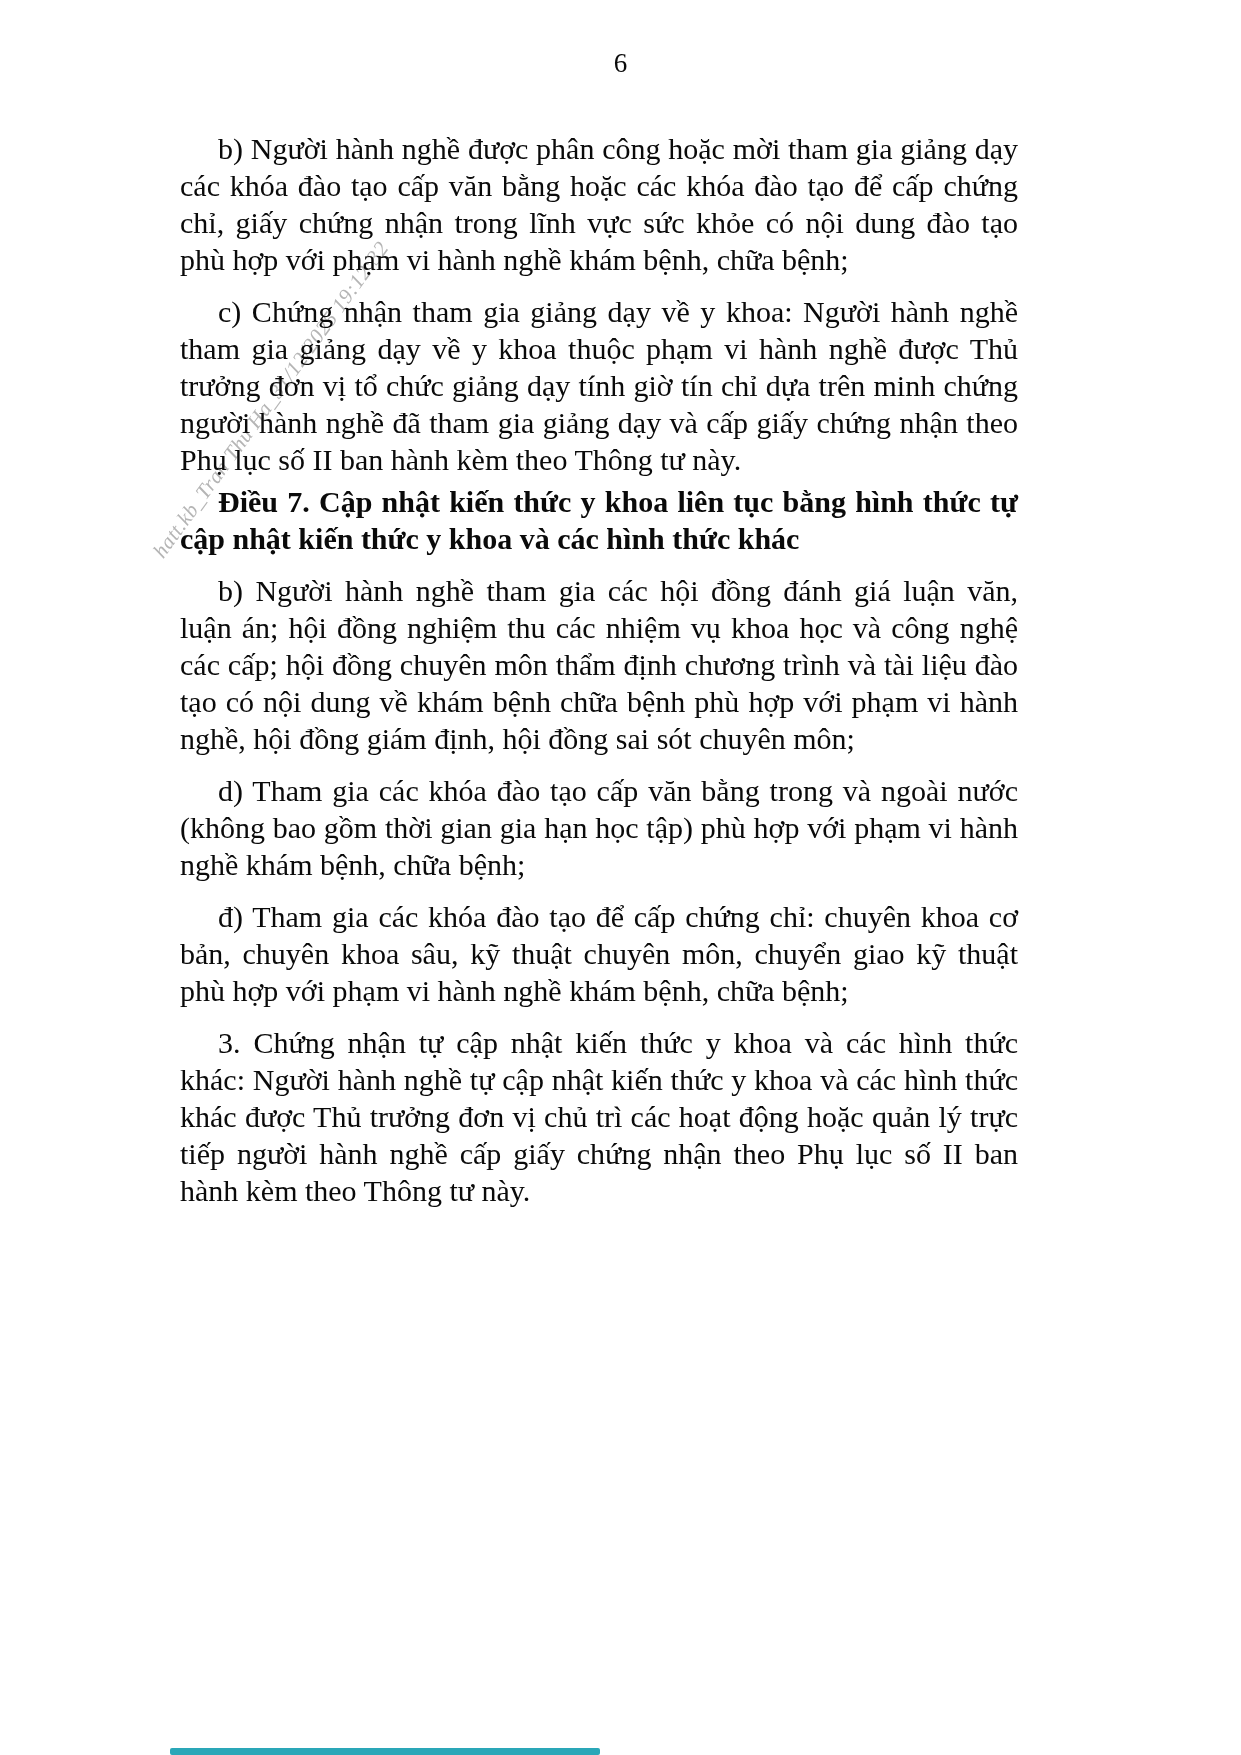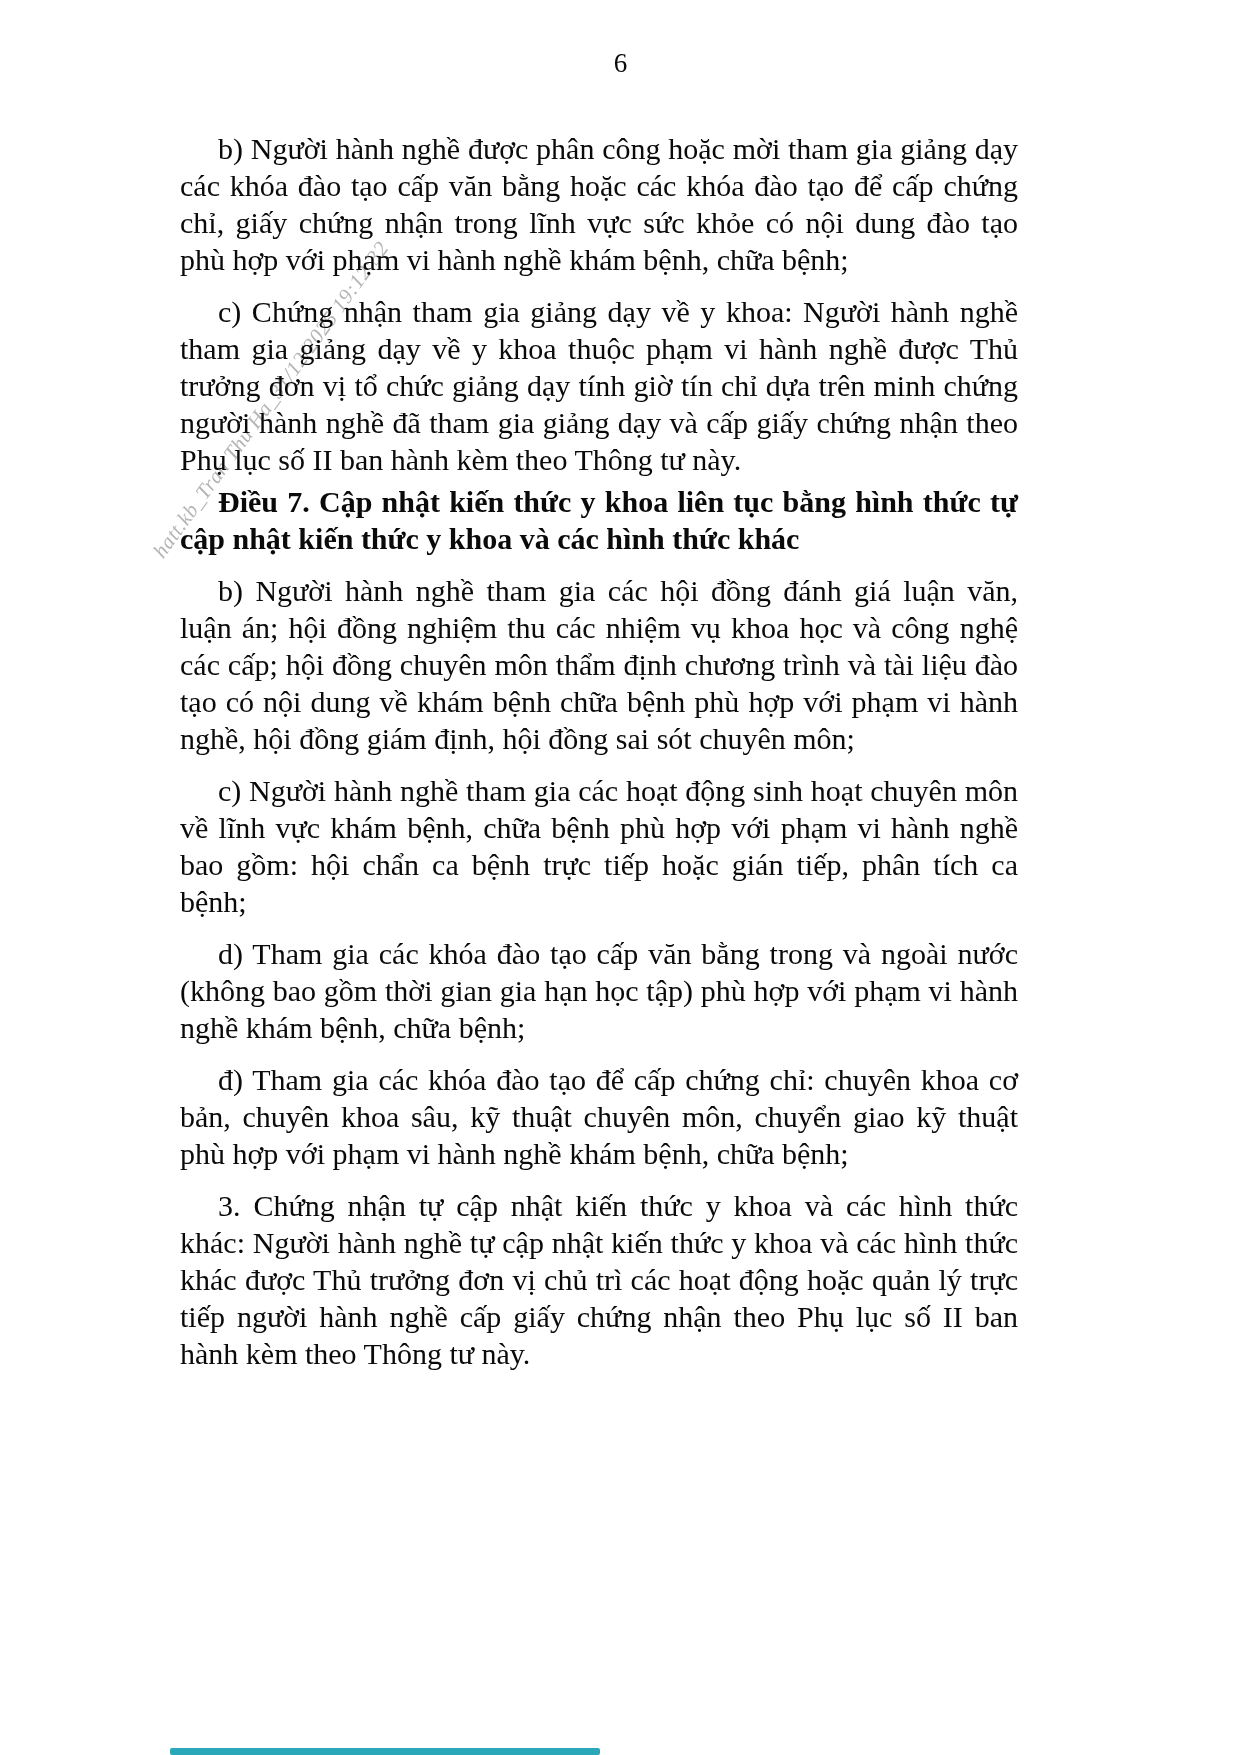--- a/index.html
+++ b/index.html
@@ -77,21 +77,20 @@
 
   <div class="page-number">6</div>
 
   <div class="watermark">hatt.kb_Tran Thu Ha_31/12/2025 19:12:32</div>
 
   <div class="content">
     <p class="body">b) Người hành nghề được phân công hoặc mời tham gia giảng dạy các khóa đào tạo cấp văn bằng hoặc các khóa đào tạo để cấp chứng chỉ, giấy chứng nhận trong lĩnh vực sức khỏe có nội dung đào tạo phù hợp với phạm vi hành nghề khám bệnh, chữa bệnh;</p>
     <p class="body">c) Chứng nhận tham gia giảng dạy về y khoa: Người hành nghề tham gia giảng dạy về y khoa thuộc phạm vi hành nghề được Thủ trưởng đơn vị tổ chức giảng dạy tính giờ tín chỉ dựa trên minh chứng người hành nghề đã tham gia giảng dạy và cấp giấy chứng nhận theo Phụ lục số II ban hành kèm theo Thông tư này.</p>
     <p class="heading">Điều 7. Cập nhật kiến thức y khoa liên tục bằng hình thức tự cập nhật kiến thức y khoa và các hình thức khác</p>
     <p class="body">b) Người hành nghề tham gia các hội đồng đánh giá luận văn, luận án; hội đồng nghiệm thu các nhiệm vụ khoa học và công nghệ các cấp; hội đồng chuyên môn thẩm định chương trình và tài liệu đào tạo có nội dung về khám bệnh chữa bệnh phù hợp với phạm vi hành nghề, hội đồng giám định, hội đồng sai sót chuyên môn;</p>
-    <p class="body">c) Người hành nghề tham gia các hoạt động sinh hoạt chuyên môn về lĩnh vực khám bệnh, chữa bệnh phù hợp với phạm vi hành nghề bao gồm: hội chẩn ca bệnh trực tiếp hoặc gián tiếp, phân tích ca bệnh;</p>
     <p class="body">d) Tham gia các khóa đào tạo cấp văn bằng trong và ngoài nước (không bao gồm thời gian gia hạn học tập) phù hợp với phạm vi hành nghề khám bệnh, chữa bệnh;</p>
     <p class="body">đ) Tham gia các khóa đào tạo để cấp chứng chỉ: chuyên khoa cơ bản, chuyên khoa sâu, kỹ thuật chuyên môn, chuyển giao kỹ thuật phù hợp với phạm vi hành nghề khám bệnh, chữa bệnh;</p>
     <p class="body">3. Chứng nhận tự cập nhật kiến thức y khoa và các hình thức khác: Người hành nghề tự cập nhật kiến thức y khoa và các hình thức khác được Thủ trưởng đơn vị chủ trì các hoạt động hoặc quản lý trực tiếp người hành nghề cấp giấy chứng nhận theo Phụ lục số II ban hành kèm theo Thông tư này.</p>
   </div>
 
   <div class="bottom-bar" style="background: rgb(42, 167, 184);"></div>
 
 </div>
 
 </body></html>

